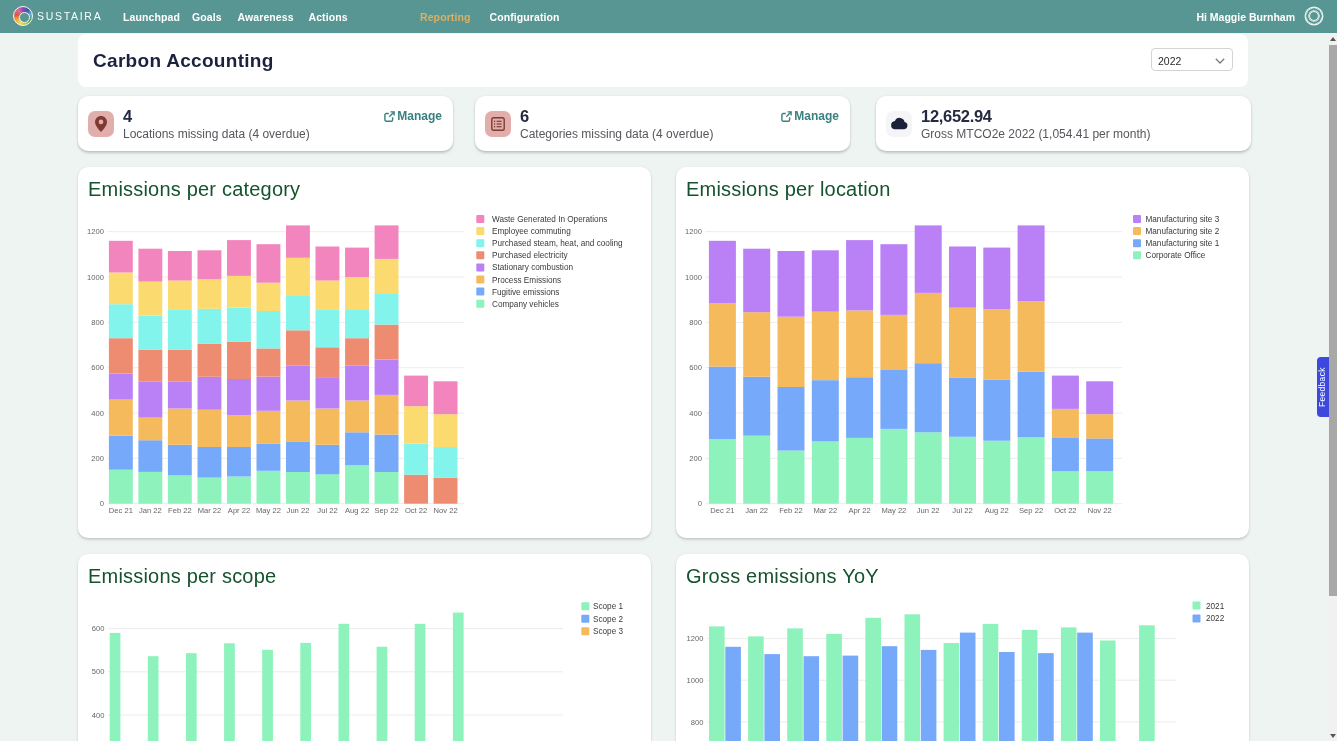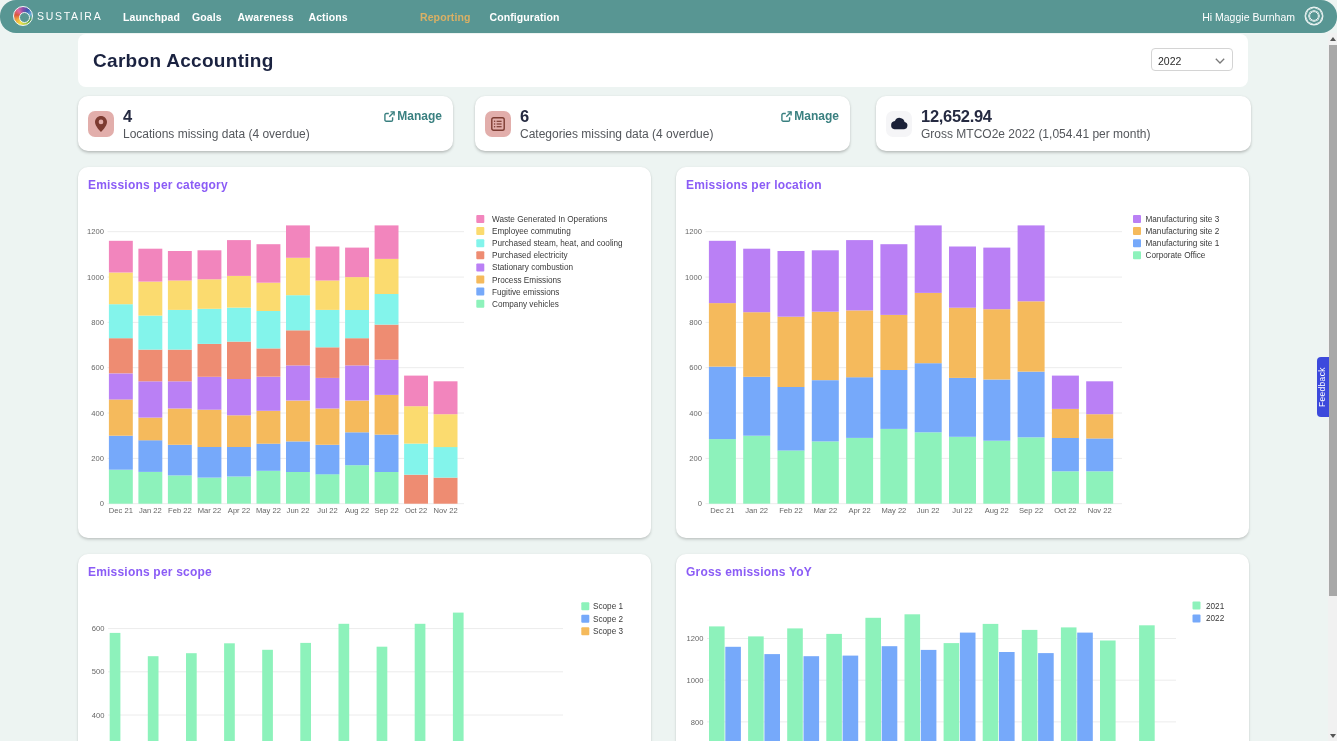--- a/index.html
+++ b/index.html
@@ -1,35 +1,35 @@
 <!DOCTYPE html>
 <html><head><meta charset="utf-8"><style>
 *{margin:0;padding:0;box-sizing:border-box;}
 html,body{width:1337px;height:741px;overflow:hidden;background:#edf4f2;font-family:"Liberation Sans",sans-serif;position:relative;}
-#nav{position:absolute;left:0;top:0;width:1337px;height:33px;background:#589693;border-radius:16px;}
+#nav{position:absolute;left:0;top:0;width:1337px;height:33px;background:#589693;}
 .nav-item{position:absolute;top:11px;font-size:10.5px;font-weight:700;color:#fff;letter-spacing:.1px;}
 #logo{position:absolute;left:13px;top:6px;width:20px;height:20px;border-radius:50%;border:1px solid #f2f7f6;
 background:conic-gradient(#8a4da8,#3b5bb5,#6ab0d8,#4e9b4e,#a8cc4a,#f4e04b,#f0a53e,#d95640,#e06a9f,#8a4da8);}
 #logo::after{content:'';position:absolute;left:4.5px;top:4.5px;width:9px;height:9px;background:#589693;border-radius:50%;border:1px solid #eef4f3;}
 #brand{position:absolute;left:37px;top:9.5px;font-size:10.5px;font-weight:500;color:#fdfefe;letter-spacing:1.7px;}
-#hi{position:absolute;right:42px;top:10.5px;font-size:10.5px;color:#fff;font-weight:400;}
+#hi{position:absolute;right:42px;top:10.5px;font-size:10.5px;color:#fff;font-weight:700;}
 #avatar{position:absolute;left:1304px;top:6px;}
 #hband{position:absolute;left:78px;top:34px;width:1170px;height:53px;background:#fff;border-radius:8px;}
 #title{position:absolute;left:93px;top:49.5px;font-size:19px;font-weight:700;color:#1a2240;letter-spacing:.3px;}
 #yearlab{position:absolute;left:1121px;top:53px;font-size:11px;font-weight:700;color:#20263e;margin-left:39px;}
 #yearsel{position:absolute;left:1151px;top:48px;width:82px;height:23px;background:#fff;border:1px solid #d4d4d4;border-radius:4px;}
 #yearsel span{position:absolute;left:6px;top:5.5px;font-size:10.5px;color:#2b2b2b;}
 #yearsel svg{position:absolute;right:7px;top:9px;}
 .scard{position:absolute;top:96px;width:375px;height:55px;background:#fff;border-radius:10px;box-shadow:0 1.5px 3px rgba(0,0,0,.16),0 1px 2px rgba(0,0,0,.08);}
 .sicon{position:absolute;left:10px;top:14.5px;width:26px;height:26px;border-radius:7px;display:flex;align-items:center;justify-content:center;}
 .snum{position:absolute;left:45px;top:13px;font-size:16.5px;font-weight:700;color:#252a41;line-height:14px;letter-spacing:-0.3px;}
 .slab{position:absolute;left:45px;top:30.5px;font-size:12px;color:#54575c;}
 .manage{position:absolute;right:11px;top:13px;font-size:12px;font-weight:700;color:#3a8080;display:flex;align-items:center;gap:2.5px;}
 .ccard{position:absolute;width:573px;height:371px;background:#fff;border-radius:10px;box-shadow:0 1.5px 3px rgba(0,0,0,.13),0 1px 2px rgba(0,0,0,.07);}
-.ctitle{position:absolute;left:10px;top:11px;font-size:12px;font-weight:700;color:#8b5cf6;letter-spacing:.2px;}
+.ctitle{position:absolute;left:10px;top:11px;font-size:20px;font-weight:400;color:#14532d;letter-spacing:.2px;}
 .ccard svg.plot{position:absolute;left:0;top:0;}
 #feedback{position:absolute;left:1317px;top:357px;width:12px;height:60px;background:#3c49dc;border-radius:4px 0 0 4px;}
 #feedback span{position:absolute;left:0px;top:5px;width:12px;height:50px;color:#fff;font-size:8.5px;font-weight:500;writing-mode:vertical-rl;transform:rotate(180deg);text-align:center;letter-spacing:.3px;}
 #sbtrack{position:absolute;left:1328px;top:33px;width:9px;height:708px;background:#f1f1f1;}
 #sbthumb{position:absolute;left:1329px;top:45px;width:8px;height:551px;background:#a8a8a8;}
 .arr{position:absolute;left:1330px;width:0;height:0;border-left:3.2px solid transparent;border-right:3.2px solid transparent;}
 #arrup{top:37px;border-bottom:4px solid #555;}
 #arrdn{top:734px;border-top:4px solid #555;}
 </style></head><body>
 <div id="nav">

